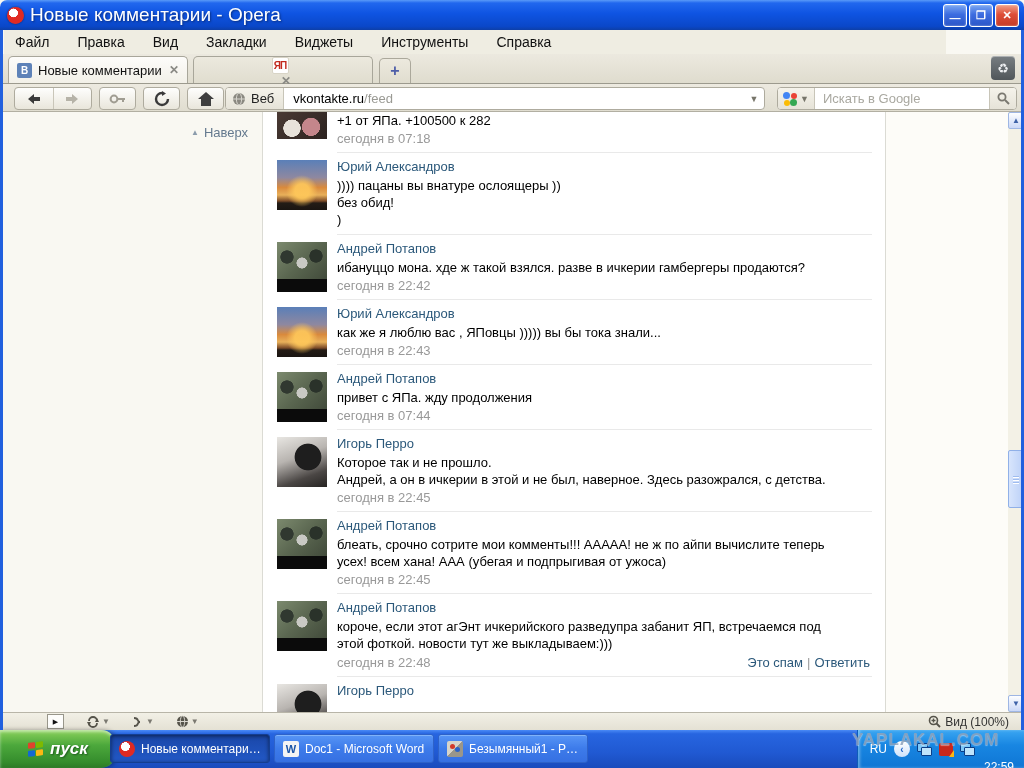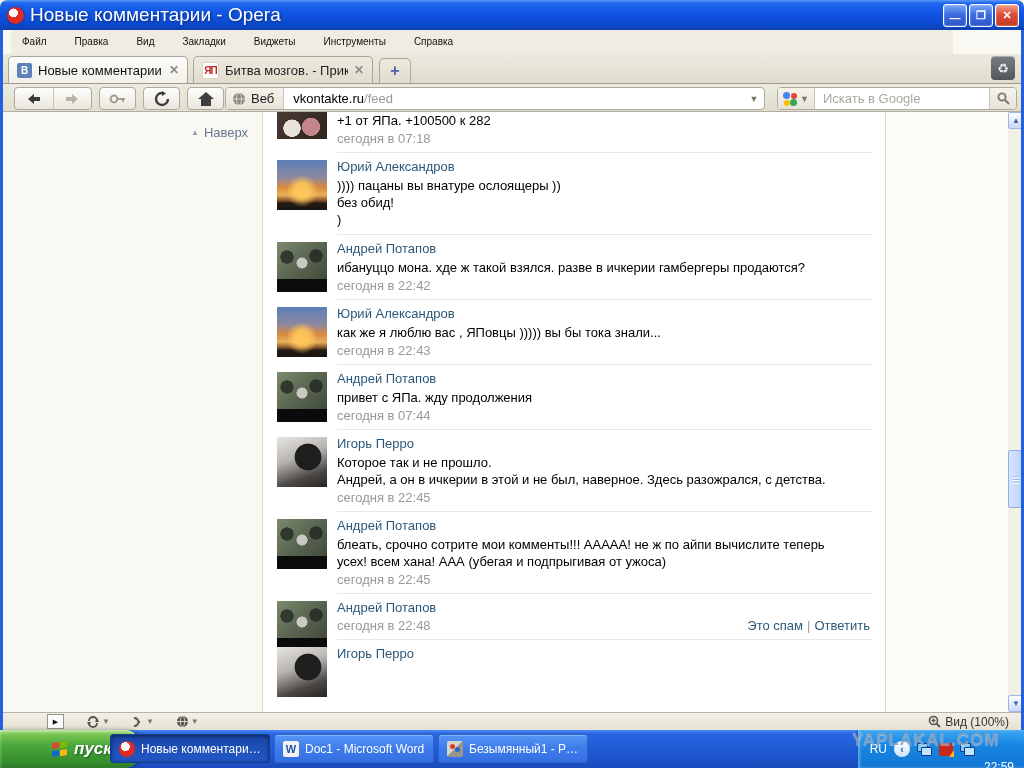--- a/index.html
+++ b/index.html
@@ -21,32 +21,32 @@
     background:linear-gradient(180deg,#7BA7F2 0%,#3C6CE0 45%,#2B56C8 100%);box-shadow:inset 0 0 2px rgba(255,255,255,.6);}
   .wbtn.close{background:linear-gradient(180deg,#F0A088 0%,#DE4E38 45%,#C43A26 100%);}
   .wbtn span{line-height:1;}
   .wbtn.min span{align-self:flex-end;margin-bottom:2px;}
 
   
   .edge{position:absolute;top:30px;width:3px;height:700px;background:#2160DE;z-index:40;}
   .edge.left{left:0}.edge.right{right:0}
 
   
-  .menubar{position:absolute;left:11px;top:30px;width:942px;height:24px;background:#EFEDE2;
-    display:flex;align-items:center;font-size:10px;color:#111;}
+  .menubar{position:absolute;left:4px;top:30px;width:942px;height:24px;background:#EFEDE2;
+    display:flex;align-items:center;font-size:14px;color:#111;}
   .menu-item{padding:3px 14px 4px 14px;cursor:default;}
   .menu-item:first-child{padding-left:11px;}
 
   
   .tabbar{position:absolute;left:3px;top:54px;width:1018px;height:30px;
     background:linear-gradient(180deg,#ECE9DF 0%,#DFDCCE 100%);border-bottom:1px solid #9C9A8E;box-sizing:border-box;}
   .tab{position:absolute;bottom:0;height:27px;border:1px solid #A8A69A;border-bottom:none;
     border-radius:5px 5px 0 0;display:flex;align-items:center;padding:0 8px;box-sizing:border-box;font-size:13px;}
   .tab.active{left:5px;width:180px;background:linear-gradient(180deg,#FDFCFA,#F2F0E8);z-index:3;color:#111;}
-  .tab.inactive{left:190px;width:180px;background:linear-gradient(180deg,#ECE9DE,#E0DDCF);color:#222;}
+  .tab.inactive{left:190px;width:180px;background:linear-gradient(180deg,#ECE9DE,#E0DDCF);color:#222;flex-direction:column;}
   .tab .fav{width:15px;height:15px;margin-right:6px;flex:0 0 auto;display:flex;align-items:center;justify-content:center;
     font-size:10px;font-weight:bold;border-radius:2px;}
   .fav-vk{background:#5E82B8;color:#fff;}
   .fav-yap{background:#fff;border:1px solid #D8D4C6;color:#C22A1E;font-size:9px;letter-spacing:-1px;}
   .tab .tlabel{white-space:nowrap;overflow:hidden;flex:1;}
   .tab .tclose{margin-left:6px;color:#8A8A85;font-size:12px;font-weight:bold;flex:0 0 auto;}
   .tab-new{position:absolute;left:376px;bottom:0;width:30px;height:24px;border:1px solid #ABA89B;border-bottom:none;
     border-radius:5px 5px 0 0;background:linear-gradient(180deg,#ECE9DE,#E0DDCF);
     display:flex;align-items:center;justify-content:center;color:#4E5EA8;font-size:16px;font-weight:bold;}
   .trash-btn{position:absolute;right:6px;top:2px;width:24px;height:24px;border-radius:4px;
@@ -154,21 +154,21 @@
   
   .watermark{position:absolute;left:852px;top:730px;z-index:60;font-size:17px;font-weight:bold;
     letter-spacing:1px;color:#8FA3BC;opacity:.85;text-shadow:0 1px 1px rgba(255,255,255,.5);pointer-events:none;}
 
   
   .taskbar{position:absolute;left:0;top:730px;width:1024px;height:38px;
     background:linear-gradient(180deg,#4A8AF6 0%,#2765E0 10%,#2059D2 60%,#1A4BBC 100%);}
   .startbtn{position:absolute;left:0;top:0;width:116px;height:38px;border-radius:0 15px 15px 0;
     background:linear-gradient(180deg,#8CD25C 0%,#4CA83C 40%,#348C2C 85%,#2C7A26 100%);
     box-shadow:inset 0 2px 3px rgba(255,255,255,.5),2px 0 4px rgba(0,0,0,.35);
-    display:flex;align-items:center;justify-content:center;gap:6px;padding-left:24px;}
+    display:flex;align-items:center;justify-content:center;gap:6px;}
   .startbtn .label{color:#fff;font-size:17px;font-weight:bold;font-style:italic;text-shadow:1px 1px 2px #1C5A1C;}
   .winflag{width:16px;height:15px;transform:skewY(-6deg);display:grid;grid-template-columns:7px 7px;grid-gap:1px;}
   .winflag i{width:7px;height:6px;border-radius:1px;}
   .winflag .r{background:#E1432C;} .winflag .g{background:#7EB900;}
   .winflag .b{background:#1468D3;} .winflag .y{background:#FDB813;}
   .taskbtn{position:absolute;top:4px;height:29px;border-radius:3px;display:flex;align-items:center;gap:6px;
     padding:0 8px;box-sizing:border-box;color:#fff;font-size:12px;white-space:nowrap;overflow:hidden;}
   .taskbtn .tbl{overflow:hidden;text-overflow:ellipsis;}
   .taskbtn.active{left:110px;width:160px;background:linear-gradient(180deg,#1A47A8,#2258C6);
     box-shadow:inset 0 1px 4px rgba(0,0,0,.55);border:1px solid #143E90;}
@@ -395,20 +395,24 @@
               <div class="cline">усех! всем хана! ААА (убегая и подпрыгивая от ужоса)</div>
             </div>
     <div class="meta">
       <span class="ctime">сегодня в 22:45</span>
 
     </div>
   </div>
           <div class="comment">
     <div class="avatar av-crowd"></div>
     <div class="author">Андрей Потапов</div>
+    <div class="ctext">
+              <div class="cline">короче, если этот агЭнт ичкерийского разведупра забанит ЯП, встречаемся под</div>
+              <div class="cline">этой фоткой. новости тут же выкладываем:)))</div>
+            </div>
     <div class="meta">
       <span class="ctime">сегодня в 22:48</span>
       <span class="cactions">
         <span>Это спам</span><span class="bar">|</span><span>Ответить</span>
       </span>
     </div>
   </div>
           <div class="comment">
     <div class="avatar av-tattoo"></div>
     <div class="author">Игорь Перро</div>

